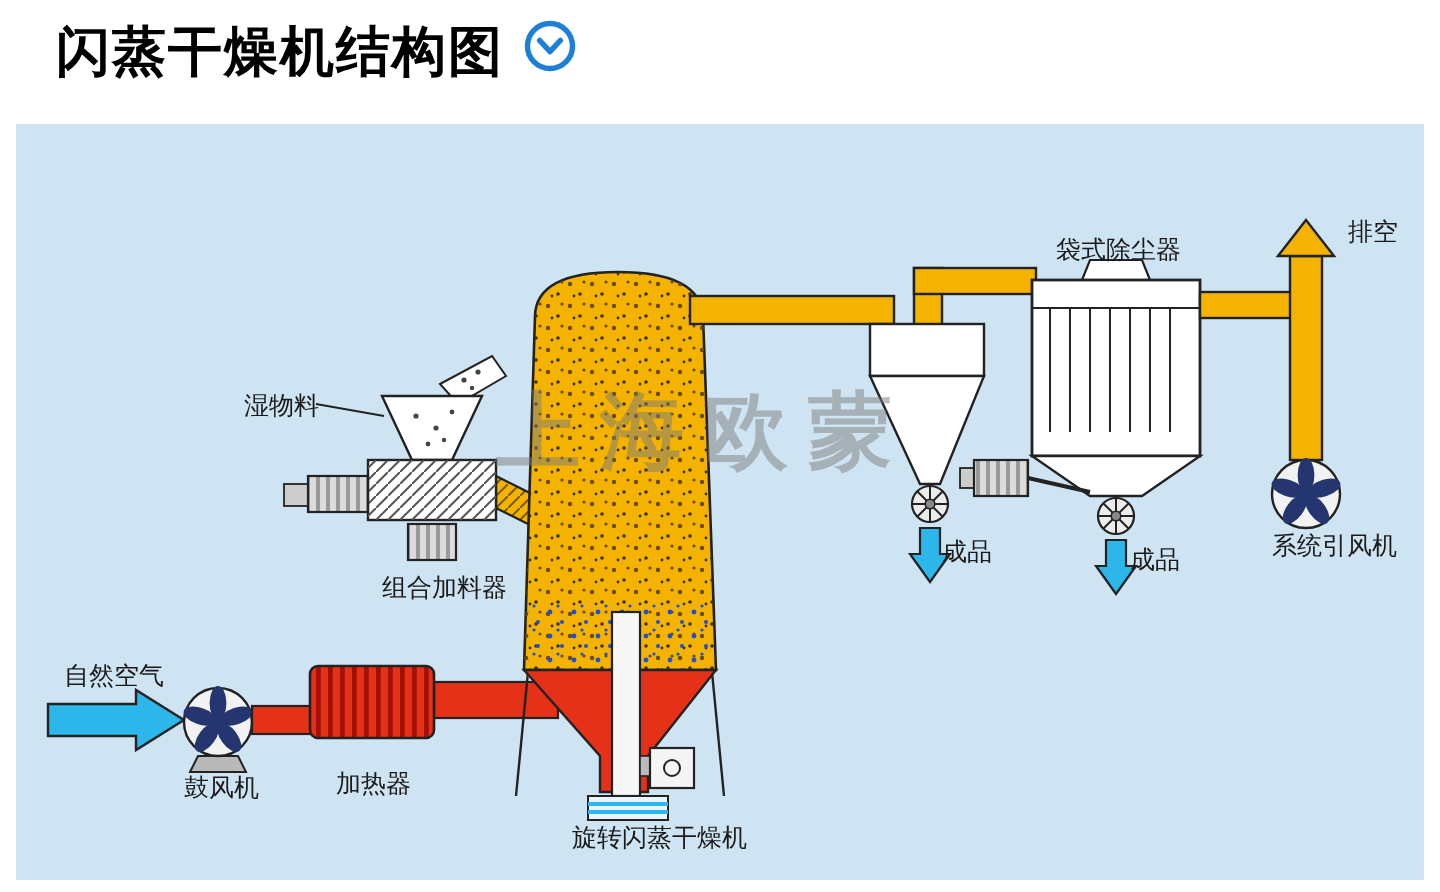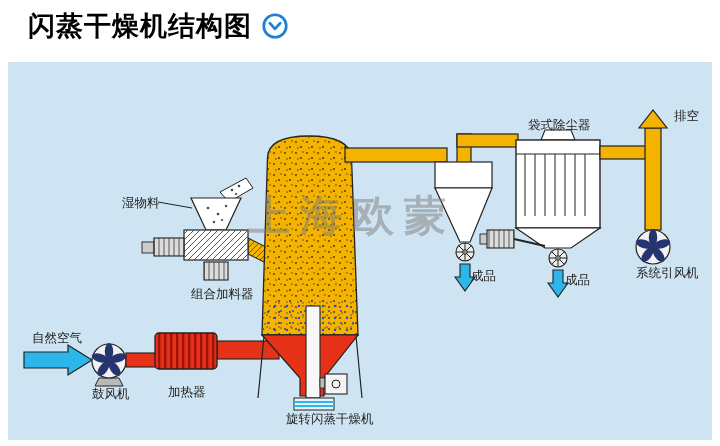--- a/index.html
+++ b/index.html
@@ -3,21 +3,21 @@
 <meta charset="utf-8">
 <style>
   html,body{margin:0;padding:0;}
   body{
     width:720px;height:446px;position:relative;overflow:hidden;
     background:#ffffff;
     font-family:"Liberation Sans", sans-serif;
   }
   .header{
     position:absolute;top:10px;left:28px;
-    display:flex;align-items:center;gap:10px;
+    display:flex;gap:10px;
   }
   .header h1{
     margin:0;font-size:27px;font-weight:bold;color:#000;
     letter-spacing:1px;line-height:1.2;
     font-family:"Liberation Sans", sans-serif;
   }
   .title-icon{display:block;}
   .diagram{
     position:absolute;top:62px;left:8px;width:704px;height:378px;
     background:#cfe4f3;

